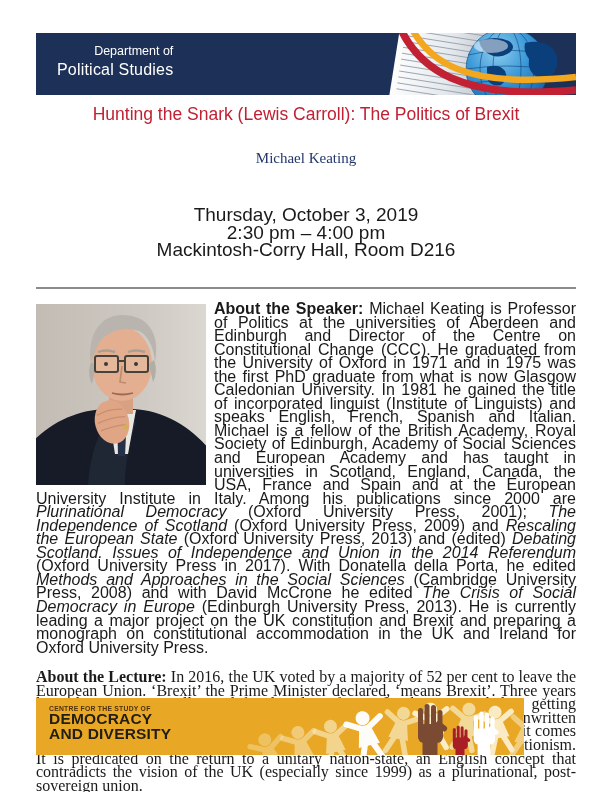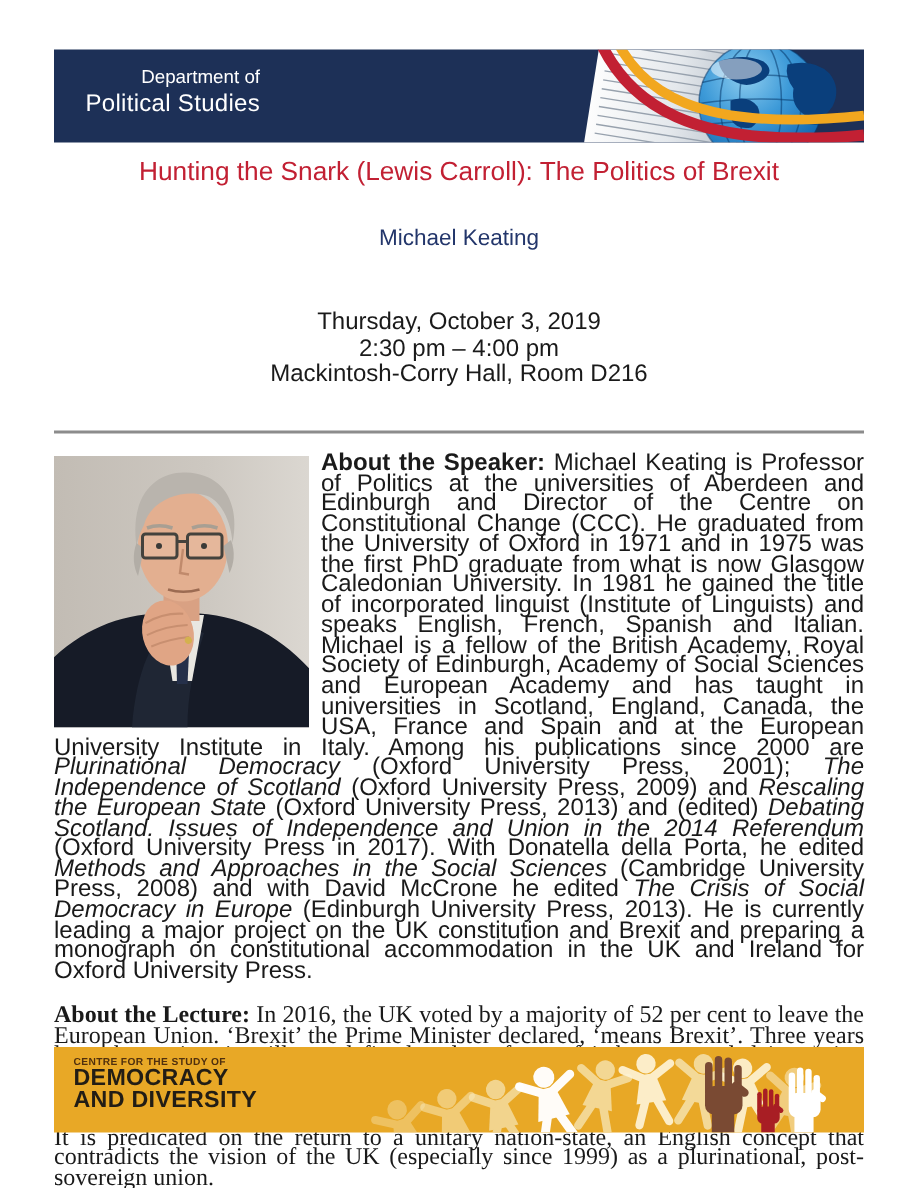--- a/index.html
+++ b/index.html
@@ -15,37 +15,37 @@
     background:var(--navy); overflow:hidden;}
   .dept{position:absolute; left:21px; top:11px; color:#fff; z-index:3;text-align:right;}
   .dept-l1{font-size:12.5px; line-height:15px;}
   .dept-l2{font-size:16px; line-height:22px; letter-spacing:.2px;}
   .globe-art{position:absolute; right:0; top:0; width:265px; height:62px;}
 
   
   .title{position:absolute; left:36px; top:104px; width:540px; text-align:center;
     color:var(--red); font-size:17.5px; font-weight:normal;}
   .speaker-block{position:absolute; left:36px; top:150px; width:540px; text-align:center;
-    color:var(--navytext); font-size:15px; line-height:17.5px;}
+    color:var(--navytext); font-size:15px; line-height:17.5px;font-family:Liberation Serif, serif;}
   .when-block{position:absolute; left:36px; top:206px; width:540px; text-align:center;
-    color:var(--ink); font-size:16px; line-height:17.5px;}
+    color:var(--ink); font-size:19px; line-height:17.5px;}
 
   .rule{position:absolute; left:36px; top:287px; width:540px; height:2px;
     background:var(--divider); border:none;}
 
   
   .body-text{position:absolute; left:36px; top:302px; width:540px;
     color:var(--ink); font-size:16px; line-height:13.55px; text-align:justify;}
   .photo{float:left; width:170px; height:181px; margin:2px 8px 5px 0; display:block;}
   .photo svg{display:block; width:100%; height:100%;}
   .para{margin:0;}
   .para + .para{margin-top:16px;font-family:Liberation Serif, serif;}
 
   
-  .banner-bottom{position:absolute; left:36px; top:698px; width:540px; height:57px;
+  .banner-bottom{position:absolute; left:36px; top:698px; width:488px; height:57px;
     background:var(--gold); overflow:hidden;}
   .centre-text{position:absolute; left:13px; top:7px; z-index:3;}
   .centre-small{font-size:6.8px; font-weight:bold; color:#50300e; letter-spacing:.25px;}
   .centre-big{font-size:15.5px; font-weight:bold; color:#221d15; line-height:14.5px; letter-spacing:.2px;}
   .dolls{position:absolute; left:0; top:0; width:540px; height:57px;}
   .hands{position:absolute; right:12px; top:4px; width:112px; height:53px; z-index:2;}
 </style>
 </head>
 <body>
 

